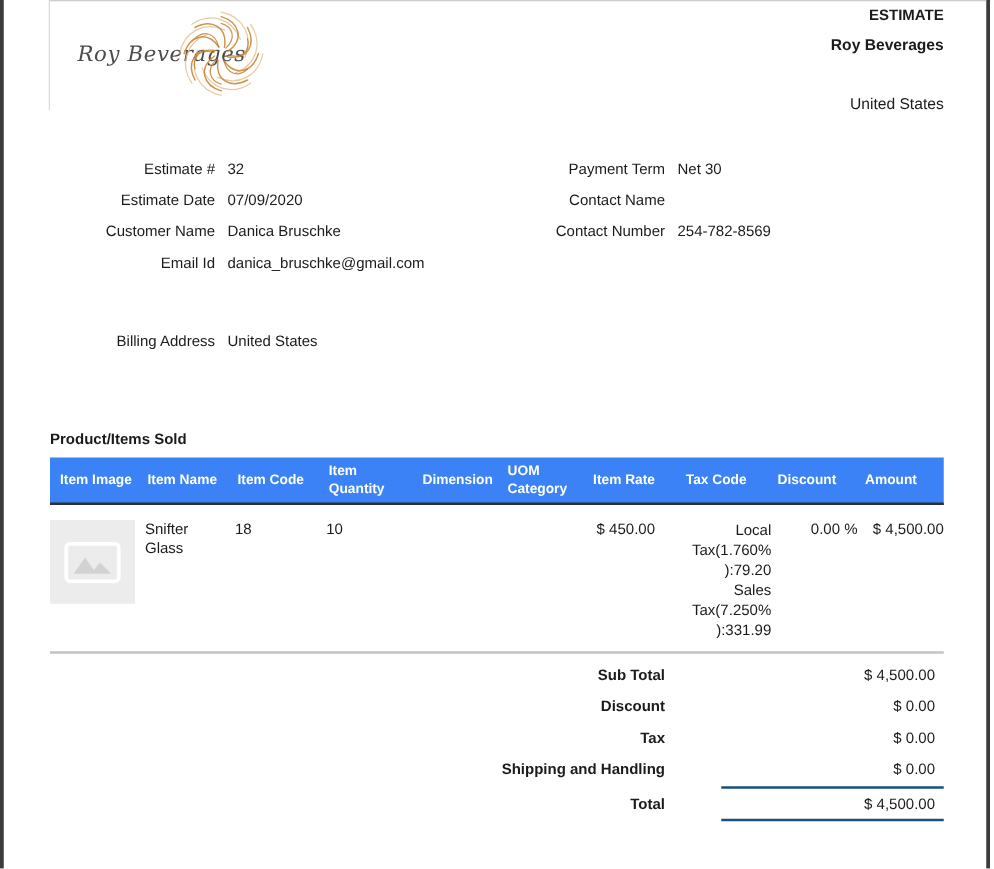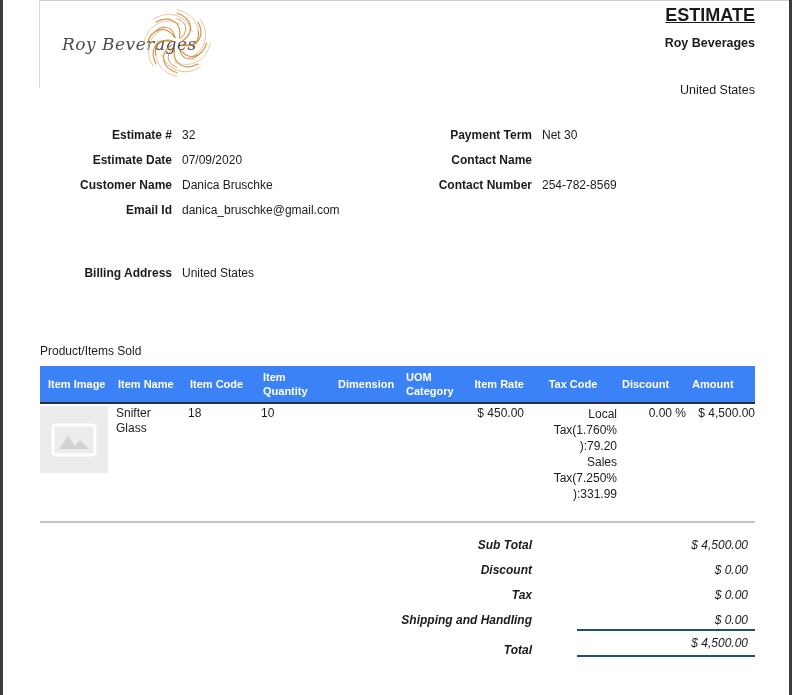--- a/index.html
+++ b/index.html
@@ -9,58 +9,58 @@
   .edge-left{position:absolute;left:0;top:0;width:3px;height:695px;background:#3b3b3e;}
   .edge-right{position:absolute;left:789px;top:0;width:3px;height:695px;background:#3b3b3e;}
   .edge-top{position:absolute;left:40px;top:0;width:749px;height:1px;background:#cccccc;}
   .vline-partial{position:absolute;left:39px;top:0;width:1px;height:88px;background:#d9d9d9;}
   
   .logo-script{position:absolute;left:62px;top:34px;font-family:"DejaVu Serif",serif;
                font-style:italic;font-size:17px;color:#4c4c4c;letter-spacing:.5px;}
   .logo-swirl{position:absolute;left:141px;top:5px;width:72px;height:76px;}
   
   .doc-meta{position:absolute;right:40px;top:5px;text-align:right;}
-  .doc-title{font-weight:bold;font-size:18px;text-decoration:underline;}
+  .doc-title{font-weight:bold;font-size:12px;}
   .doc-company{font-weight:bold;font-size:12.5px;margin-top:10px;}
   .doc-country{margin-top:33px;font-size:12.5px;}
   
   .fields{position:absolute;top:122px;}
   .fields-left{left:40px;}
   .fields-right{left:420px;}
   .frow{display:flex;align-items:center;height:25px;}
-  .flabel{font-weight:bold;text-align:right;}
+  .flabel{font-weight:normal;text-align:right;}
   .fields-left .flabel{width:132px;}
   .fields-right .flabel{width:112px;}
   .fvalue{margin-left:10px;white-space:nowrap;}
   .billing{position:absolute;left:40px;top:260px;}
   
-  .items-title{position:absolute;left:40px;top:344px;font-weight:normal;}
+  .items-title{position:absolute;left:40px;top:344px;font-weight:bold;}
   .items-table{position:absolute;left:40px;top:366px;width:715px;}
   .thead{display:flex;background:#3b82f6;color:#fff;font-weight:bold;font-size:11px;
          min-height:38px;align-items:center;border-bottom:2px solid #2e2e2e;box-sizing:border-box;}
   .th,.td{box-sizing:border-box;flex:none;}
   .th{padding:4px 4px 4px 8px;line-height:14px;}
   .c1{width:70px}.c2{width:72px}.c3{width:73px}.c4{width:75px}.c5{width:68px}
   .c6{width:62px}.c7{width:68px}.c8{width:90px}.c9{width:70px}.c10{width:67px}
   .th.c1,.th.c2,.th.c3,.th.c5{white-space:nowrap;}
   .th.c7{text-align:right;padding-right:4px;}
   .th.c8{text-align:center;padding-left:2px;padding-right:2px;}
   .th.c9,.th.c10{padding-left:4px;}
-  .trow{display:flex;padding-top:2px;min-height:112px;}
+  .trow{display:flex;padding-top:12px;min-height:112px;}
   .td{padding:0 2px 0 6px;line-height:15px;}
   .td.num{text-align:right;padding-left:2px;}
   .td.c7{padding-right:4px;}
   .td.c8{padding-right:1px;line-height:16px;}
   .td.c9{padding-right:2px;}
   .td.c10{padding-right:0;}
   .td.c8 span{display:block;}
   .img-ph{width:68px;height:67px;background:#ececec;display:flex;align-items:center;justify-content:center;}
   
   .totals{position:absolute;left:40px;top:521px;width:715px;border-top:2px solid #c4c4c4;padding-top:4px;}
-  .trow-total{display:flex;align-items:flex-end;min-height:25px;font-style:italic;}
+  .trow-total{display:flex;align-items:center;min-height:25px;}
   .tlabel{width:492px;text-align:right;font-weight:bold;}
   .tvalue{margin-left:auto;width:178px;text-align:right;padding-right:7px;box-sizing:border-box;}
   .trow-total.final{margin-top:2px;min-height:0;}
   .trow-total.final .tvalue{border-top:2px solid #1c4f7c;border-bottom:2px solid #1c4f7c;
                             padding-top:5px;padding-bottom:5px;}
 </style>
 </head>
 <body>
 
 <div class="page">

